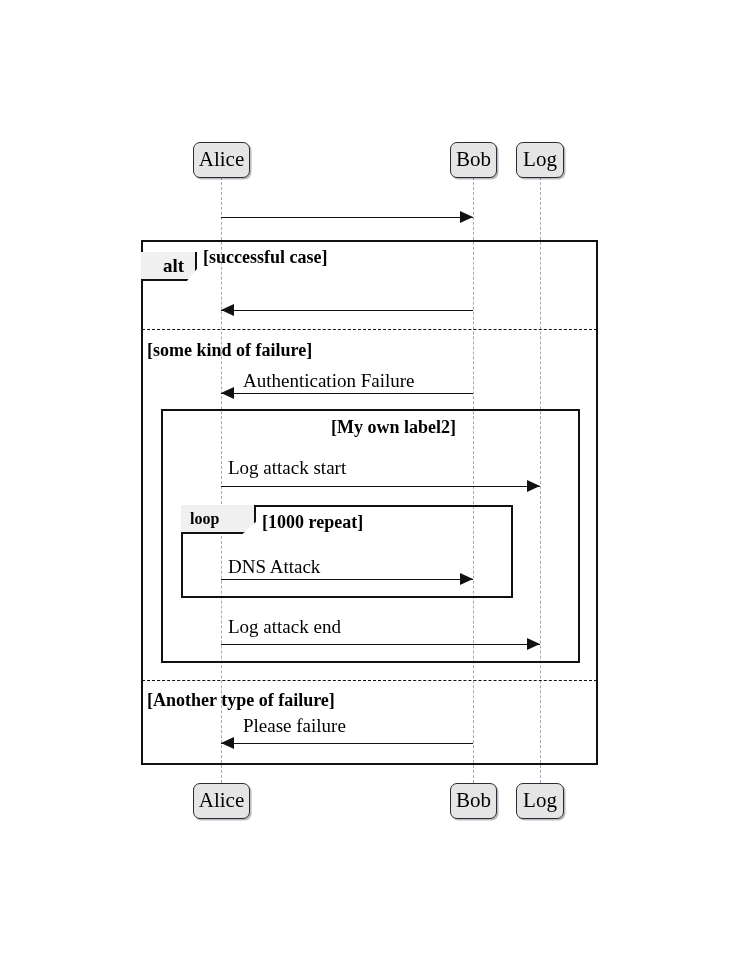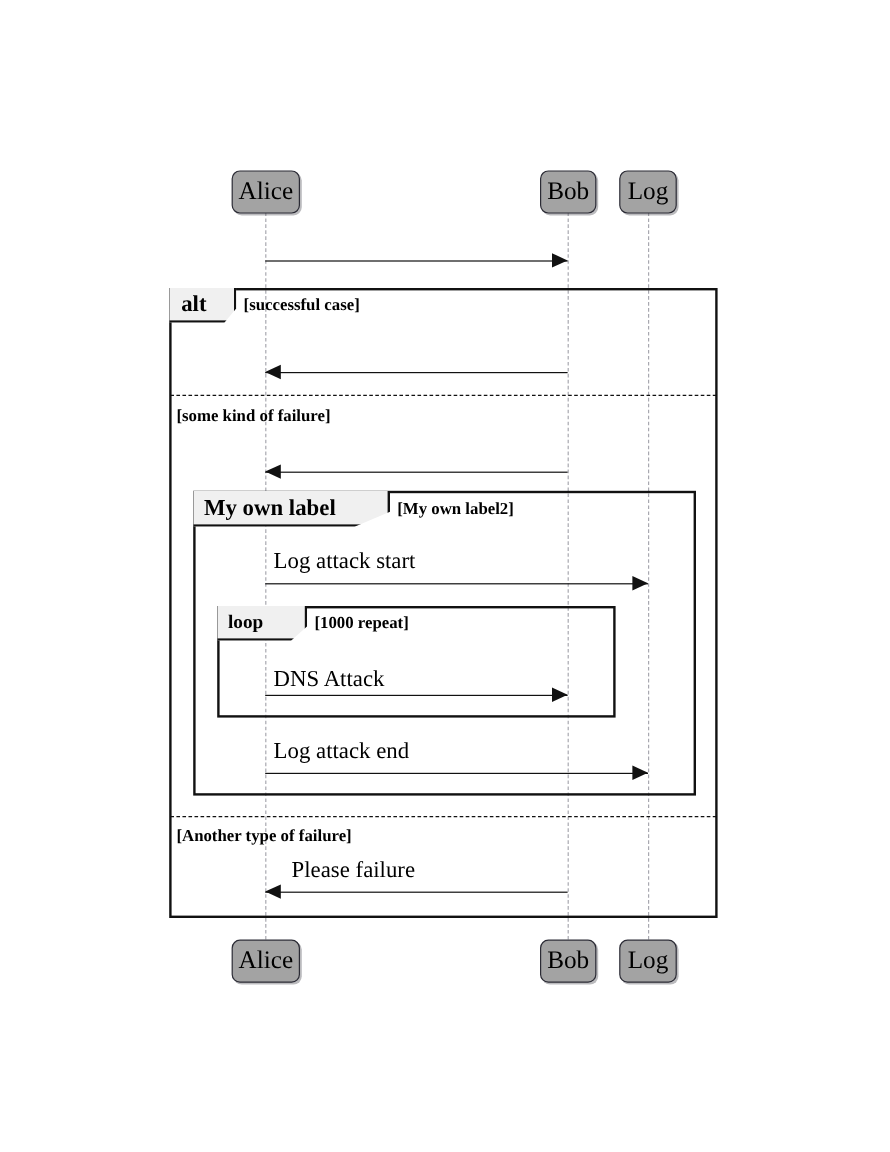--- a/index.html
+++ b/index.html
@@ -15,21 +15,21 @@
     width: 742px;
     height: 960px;
     background: #ffffff;
     overflow: hidden;
   }
 
   
   .participant {
     position: absolute;
     box-sizing: border-box;
-    background: #a3a3a3;
+    background: #e5e5e5;
     border: 1.5px solid #2b2b35;
     border-radius: 7px;
     box-shadow: 1.5px 1.5px 0 rgba(60,60,70,0.35);
     display: flex;
     align-items: center;
     justify-content: center;
     font-size: 21px;
     color: #000000;
     line-height: 1;
     padding-bottom: 2px;
@@ -59,21 +59,21 @@
     clip-path: polygon(0 0, 100% 0, 100% 58%, 82% 100%, 0 100%);
     display: flex;
     align-items: center;
     font-weight: bold;
     color: #000000;
     line-height: 1;
   }
   .frag-cond {
     position: absolute;
     font-weight: bold;
-    font-size: 14px;
+    font-size: 18px;
     color: #000000;
     white-space: nowrap;
     line-height: 1;
   }
 
   
   .divider {
     position: absolute;
     height: 0;
     border-top: 1.7px dashed #111111;
@@ -122,38 +122,36 @@
     <span>Bob</span>
   </div>
   <div class="participant" style="left:516px; top:142px; width:48px; height:36px;">
     <span>Log</span>
   </div>
 
   <div class="msg-line" style="left:221px; top:217px; width:252px;"></div>
   <div class="arrowhead right" style="left:460px; top:211px;"></div>
 
   <div class="fragment" style="left:141px; top:240px; width:457px; height:525px;"></div>
-  <div class="frag-tab" style="left:141px; top:240px; width:56px; height:29px; padding-left:10px; font-size:19px;">
+  <div class="frag-tab" style="left:141px; top:252px; width:56px; height:29px; padding-left:22px; font-size:19px;">
     <span>alt</span>
   </div>
   <div class="frag-cond" style="left:203px; top:248px;">[successful case]</div>
 
   <div class="msg-line" style="left:221px; top:310px; width:252px;"></div>
   <div class="arrowhead left" style="left:221px; top:304px;"></div>
 
   <div class="divider" style="left:142px; top:329px; width:455px;"></div>
   <div class="frag-cond" style="left:147px; top:341px;">[some kind of failure]</div>
 
+  <div class="msg-label" style="left:243px; top:371px;">Authentication Failure</div>
   <div class="msg-line" style="left:221px; top:393px; width:252px;"></div>
   <div class="arrowhead left" style="left:221px; top:387px;"></div>
 
   <div class="fragment" style="left:161px; top:409px; width:419px; height:254px;"></div>
-  <div class="frag-tab" style="left:161px; top:409px; width:164px; height:30px; padding-left:9px; font-size:19px;">
-    <span>My own label</span>
-  </div>
   <div class="frag-cond" style="left:331px; top:418px;">[My own label2]</div>
 
   <div class="msg-label" style="left:228px; top:458px;">Log attack start</div>
   <div class="msg-line" style="left:221px; top:486px; width:319px;"></div>
   <div class="arrowhead right" style="left:527px; top:480px;"></div>
 
   <div class="fragment" style="left:181px; top:505px; width:332px; height:93px;"></div>
   <div class="frag-tab" style="left:181px; top:505px; width:75px; height:29px; padding-left:9px; font-size:16px;">
     <span>loop</span>
   </div>

